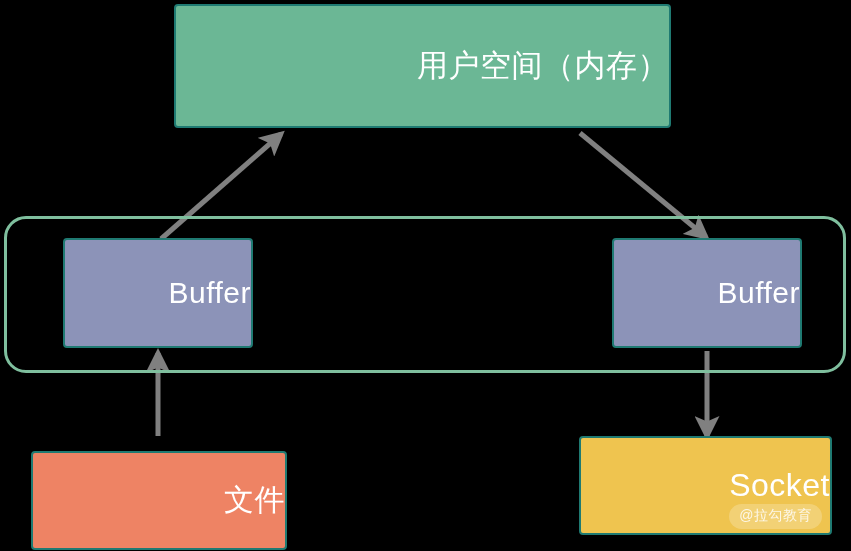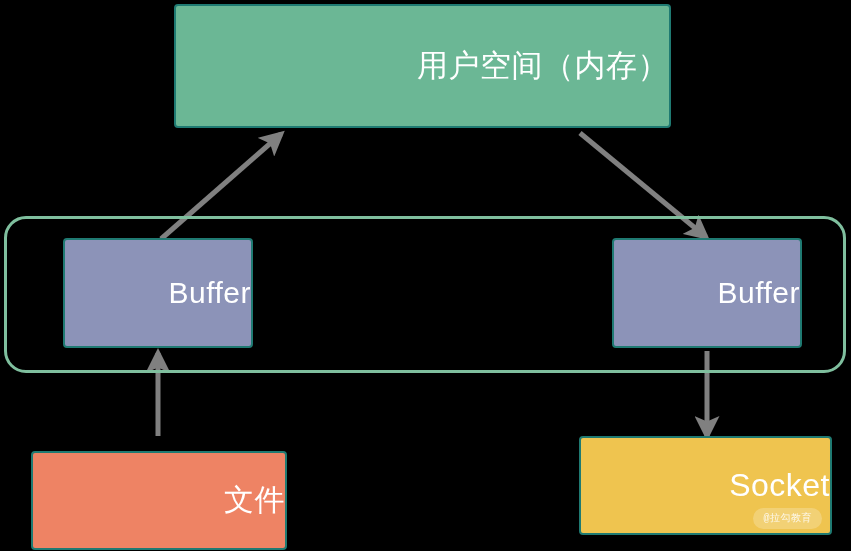--- a/index.html
+++ b/index.html
@@ -83,24 +83,23 @@
   }
   
   #watermark {
     position: absolute;
     right: 8px;
     bottom: 4px;
     padding: 3px 10px 4px 10px;
     border-radius: 13px;
     background: rgba(255,255,255,0.22);
     color: rgba(255,255,255,0.82);
-    font-size: 10px;
+    font-size: 14px;
     letter-spacing: 0.5px;
     white-space: nowrap;
-    font-family: Liberation Mono, monospace;
   }
   
   #arrow-layer {
     position: absolute;
     left: 0;
     top: 0;
     width: 851px;
     height: 551px;
     pointer-events: none;
   }

